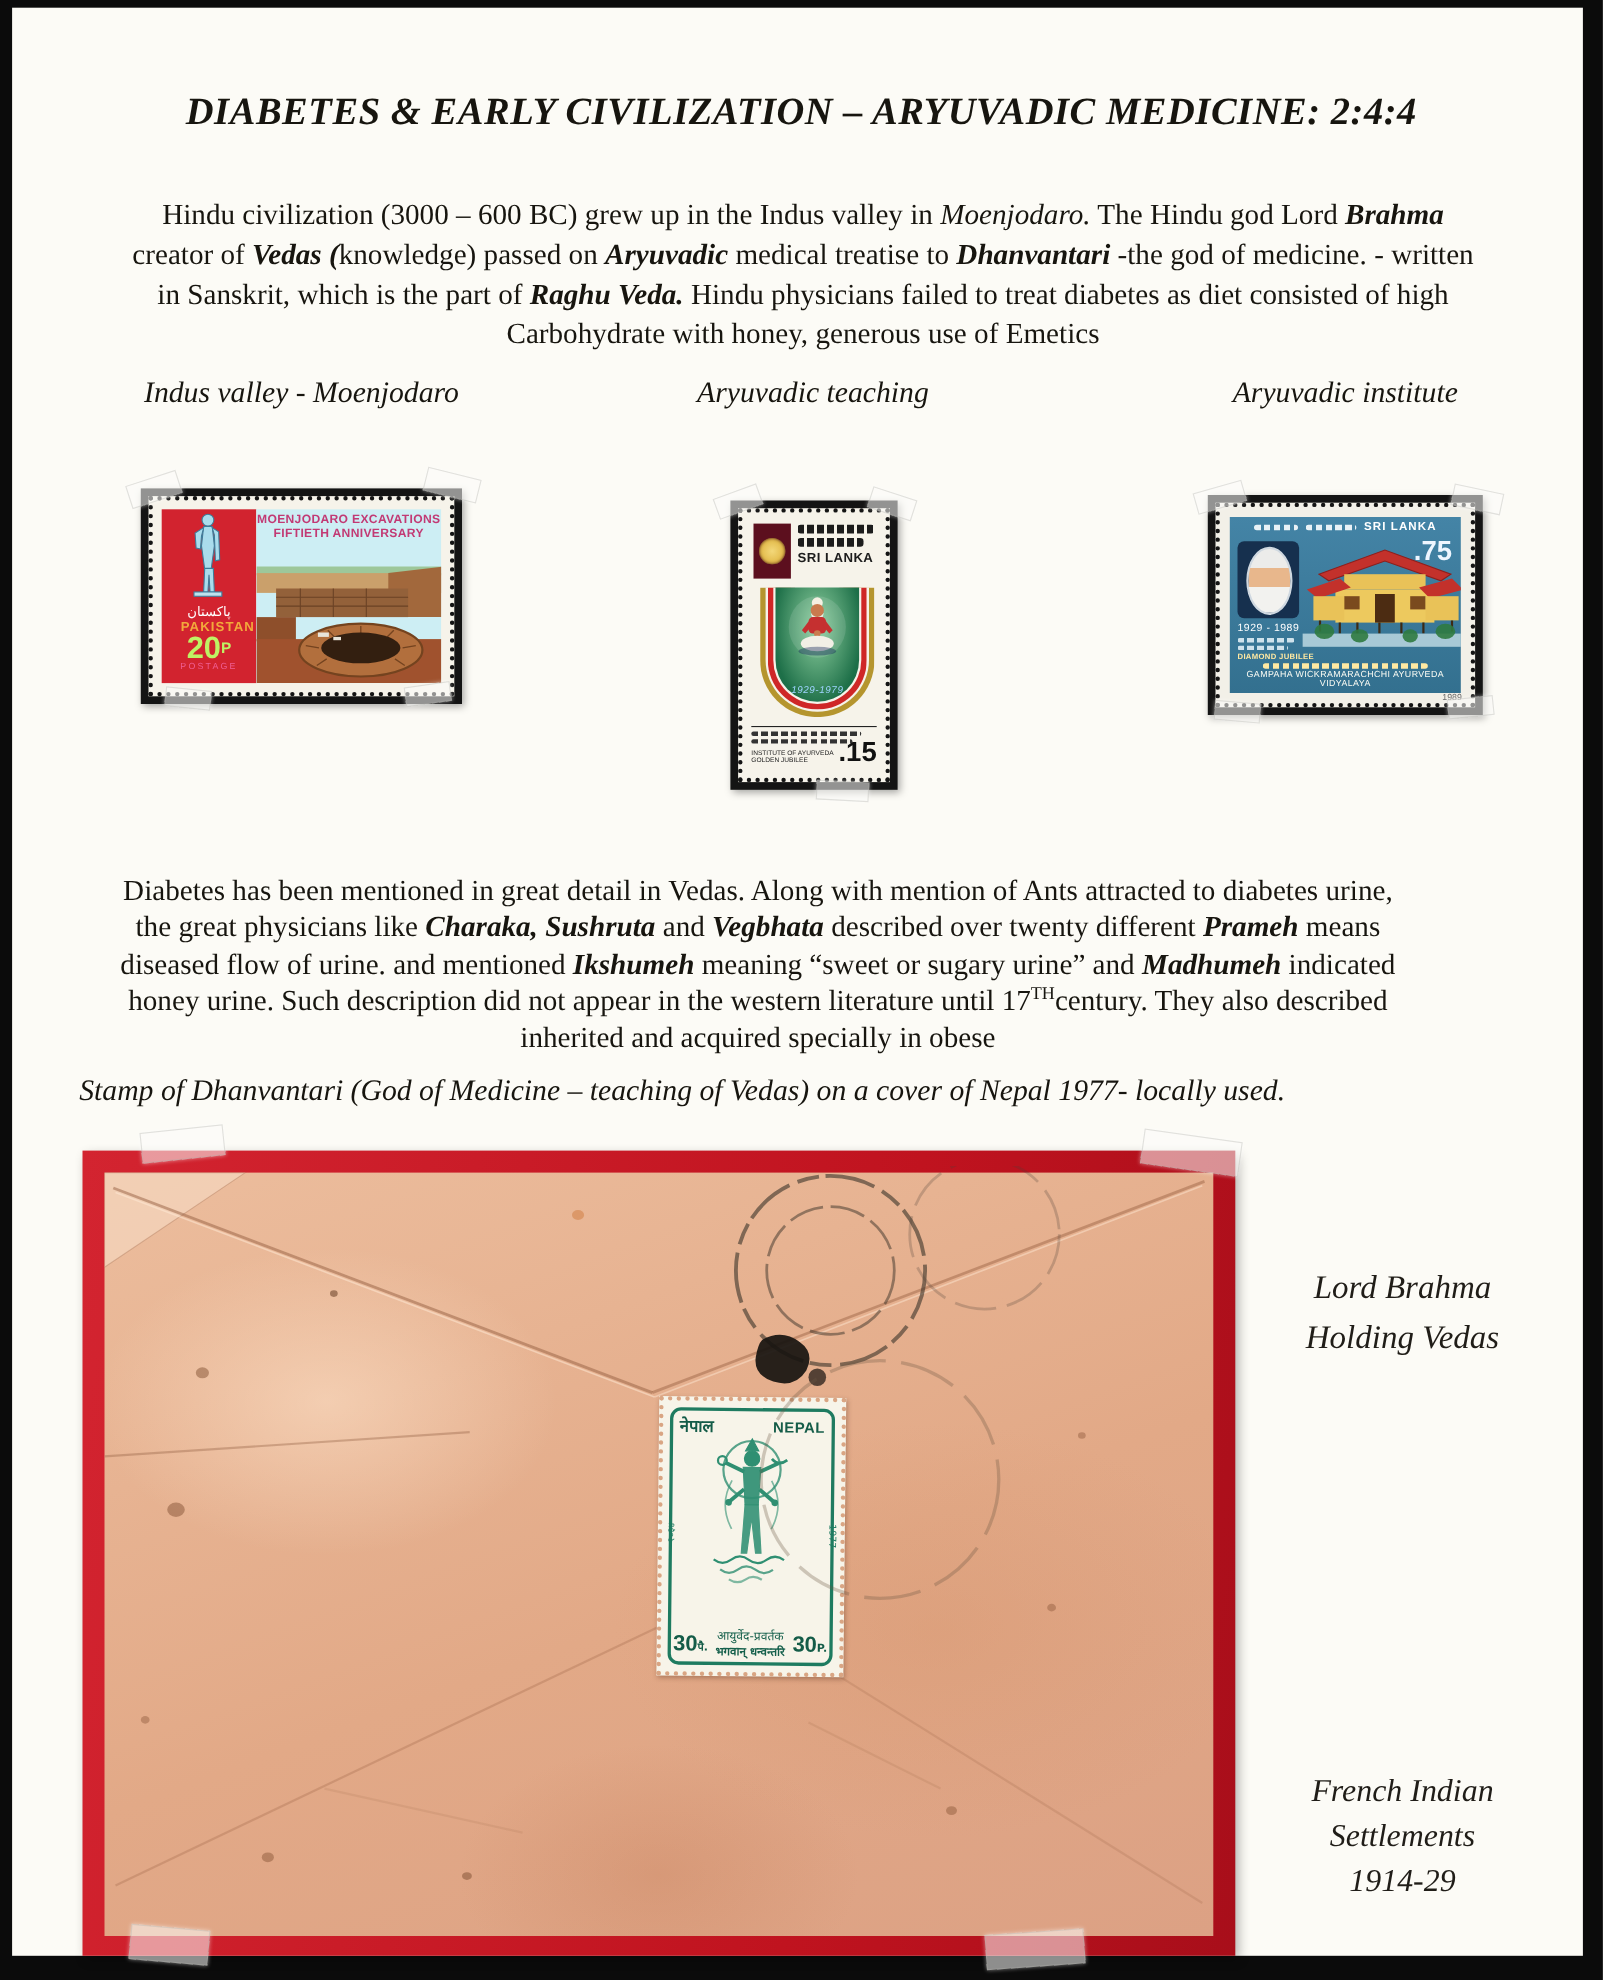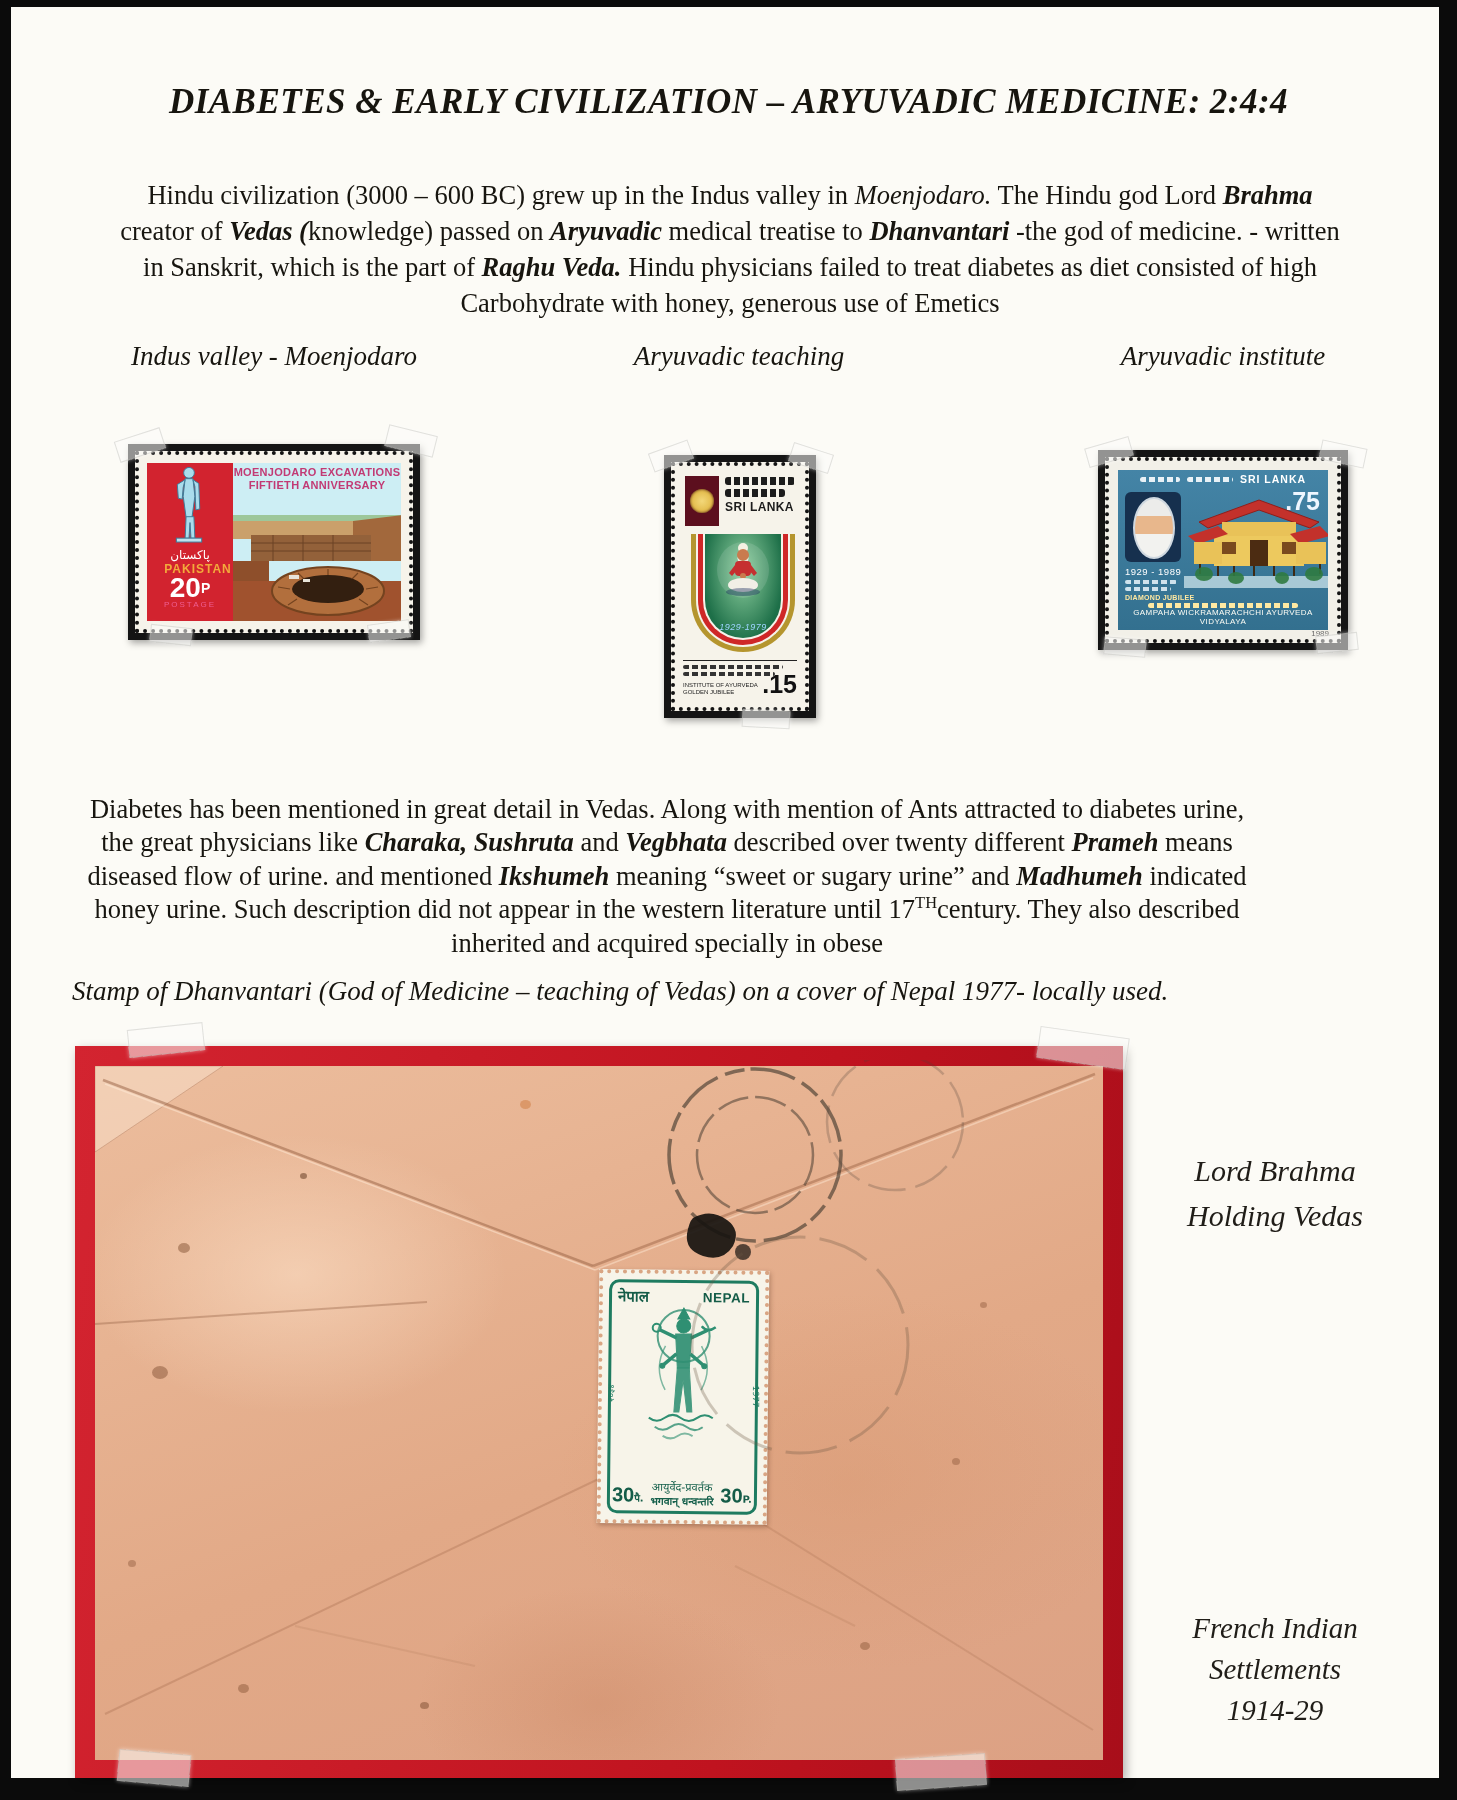--- a/index.html
+++ b/index.html
@@ -3,40 +3,40 @@
 <meta charset="utf-8">
 <style>
   html,body{margin:0;padding:0;background:#333;}
   .page{position:relative;width:1457px;height:1800px;background:#0b0b0b;overflow:hidden;
         font-family:"Liberation Serif",serif;color:#17150f;margin:0 auto;}
   .sheet{position:absolute;left:11px;top:7px;width:1428px;height:1771px;background:#fcfbf6;}
   .title{position:absolute;left:0;top:82px;width:100%;margin:0;text-align:center;
          font-size:35px;font-style:italic;font-weight:bold;letter-spacing:.5px;}
   .para{position:absolute;text-align:center;font-size:26.5px;line-height:36px;}
   .intro{left:115px;top:150px;width:1230px;}
-  .body2{left:82px;top:766px;width:1170px;line-height:33.5px;}
+  .body2{left:104px;top:766px;width:1170px;line-height:33.5px;}
   .seg-bi{font-weight:bold;font-style:italic;}
   .seg-i{font-style:italic;}
   .seg-sup{vertical-align:super;font-size:.62em;line-height:0;}
   .stamp-caption{position:absolute;top:341px;text-align:center;font-style:italic;font-size:27px;}
   .cap1{left:104px;width:340px;} .cap2{left:589px;width:300px;} .cap3{left:1073px;width:300px;}
   .cover-caption{position:absolute;left:72px;top:976px;font-style:italic;font-size:27px;}
 
   .mount{position:absolute;background:#141414;box-shadow:2px 3px 7px rgba(0,0,0,.35);}
   .stamp{position:absolute;inset:7px;background:#f6f3ea;border:4px dotted #141414;box-sizing:border-box;}
   .sans{font-family:"Liberation Sans",sans-serif;}
   .squig{height:6px;background:repeating-linear-gradient(90deg,currentColor 0 6px,transparent 6px 9px);border-radius:3px;}
 
   
   .m1{left:128px;top:444px;width:292px;height:196px;}
   .pk-inner{position:absolute;inset:8px;}
   .pk-red{position:absolute;left:0;top:0;bottom:0;width:86px;background:#d2232f;text-align:center;}
   .pk-urdu{color:#fff;font-family:"DejaVu Sans",sans-serif;font-size:12px;line-height:14px;}
   .pk-country{color:#f2a93b;font-size:12px;font-weight:bold;letter-spacing:1px;padding-left:16px;}
-  .pk-denom{color:#ffffff;font-size:28px;font-weight:bold;line-height:24px;}
+  .pk-denom{color:#bef264;font-size:28px;font-weight:bold;line-height:24px;}
   .pk-denom small{font-size:14px;vertical-align:top;}
   .pk-postage{color:#ef5f93;font-size:8px;letter-spacing:2px;}
   .pk-scene{position:absolute;left:86px;top:0;right:0;bottom:0;background:#cdeef4;overflow:hidden;text-decoration:underline;}
   .pk-header{position:absolute;top:3px;width:100%;text-align:center;color:#c23a74;font-weight:bold;
              font-size:11px;line-height:13px;letter-spacing:.3px;}
 
   
   .m2{left:664px;top:455px;width:152px;height:263px;}
   .sl79-inner{position:absolute;inset:8px;}
   .sl79-box{position:absolute;left:2px;top:2px;width:34px;height:50px;background:#5c0f1e;}

